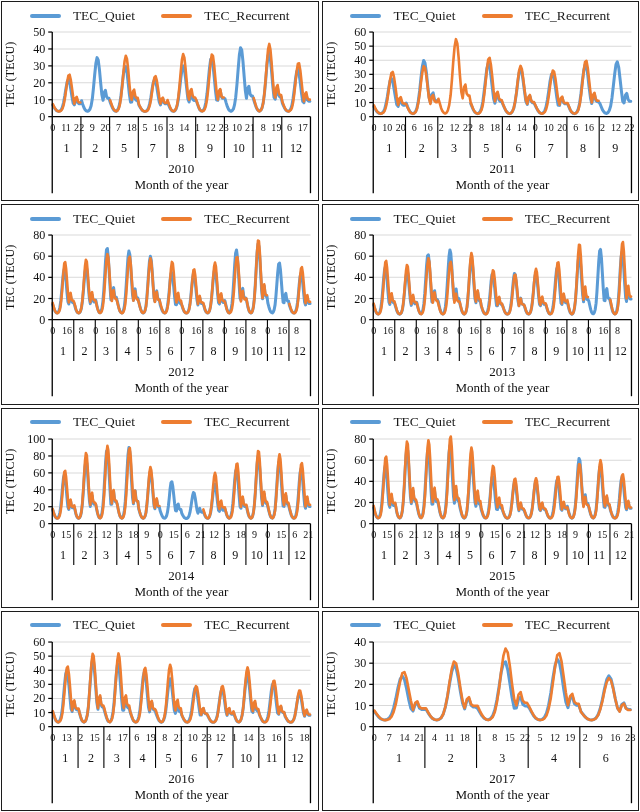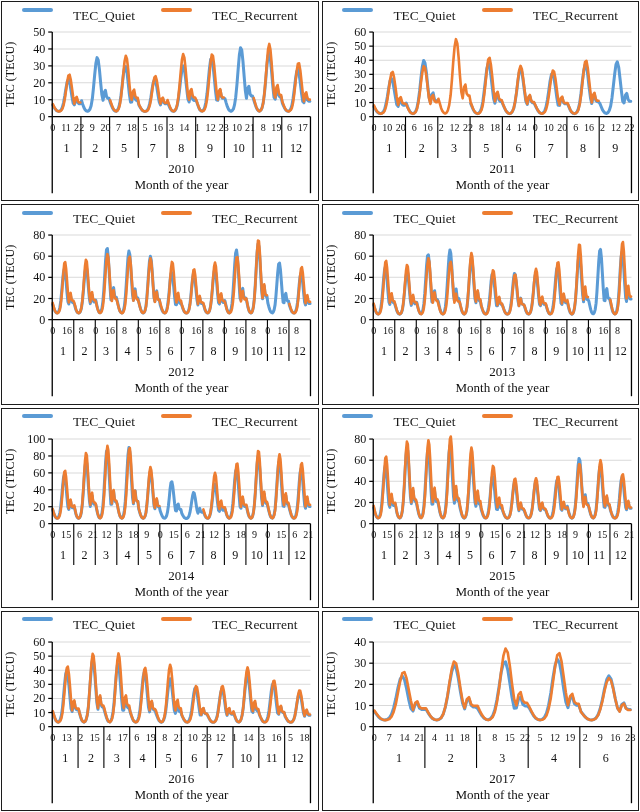--- a/index.html
+++ b/index.html
@@ -10,21 +10,21 @@
     font-family:"Liberation Serif", serif;
   }
   .panel{
     border:1.4px solid #1c1c1c;box-sizing:border-box;background:#ffffff;
     display:flex;flex-direction:column;overflow:hidden;margin:0;
   }
   .legend{
     height:21px;flex:0 0 21px;display:flex;justify-content:center;align-items:center;
     gap:26px;margin-top:3px;
   }
-  .legend .key{display:flex;gap:20px;font-size:13.5px;color:#1a1a1a;}
+  .legend .key{display:flex;align-items:center;gap:12px;font-size:13.5px;color:#1a1a1a;}
   .swatch{display:inline-block;width:31px;height:4px;border-radius:2px;}
   .swatch.quiet{background:var(--quiet,#5B9BD5);}
   .swatch.recurrent{background:var(--recurrent,#ED7D31);}
   .chart{flex:1 1 auto;width:100%;height:100%;display:block;}
   svg text{font-family:"Liberation Serif", serif;fill:#111;}
 </style>
 </head>
 <body>
 
 <div id="figure">

